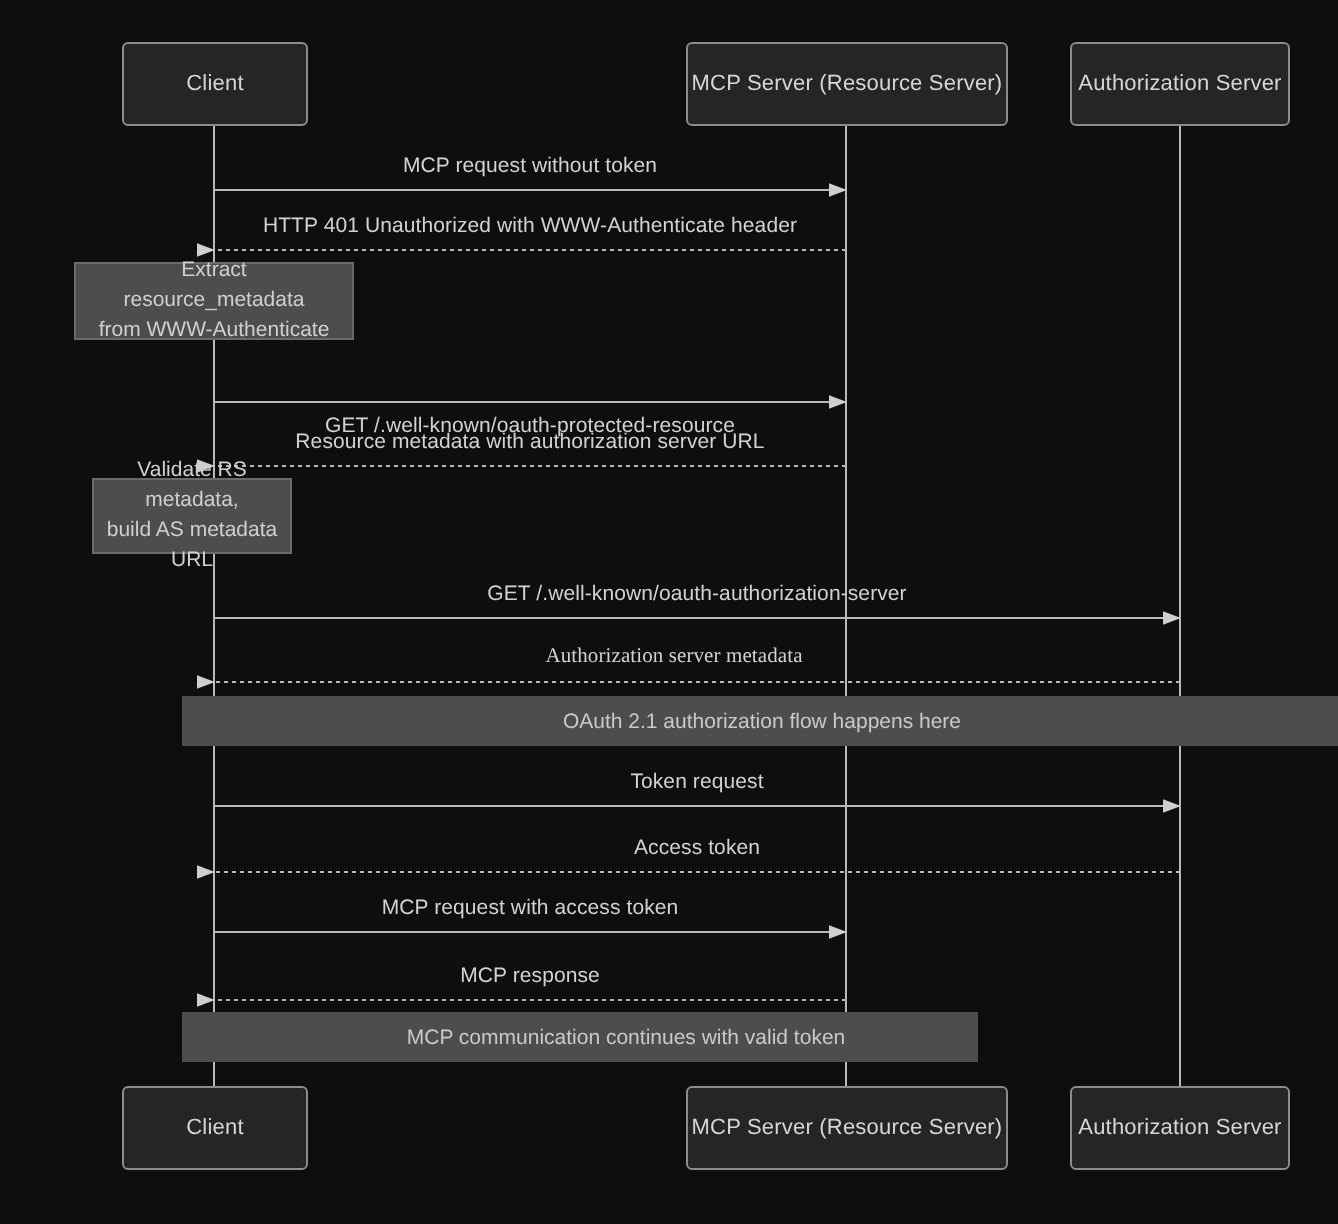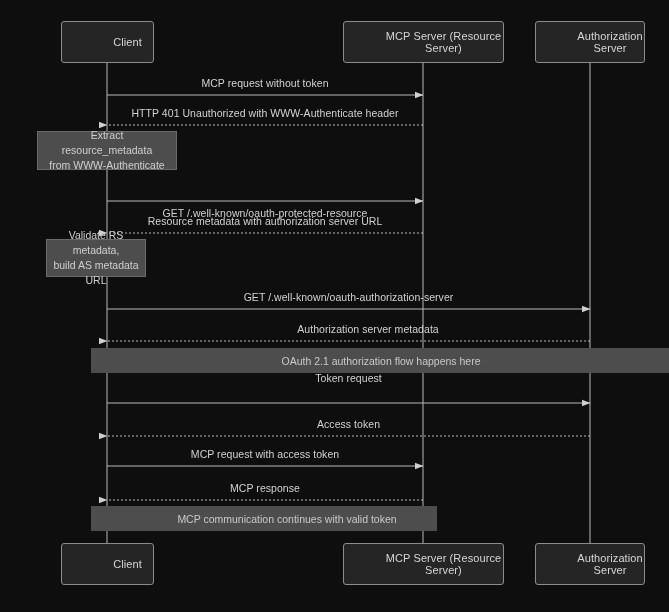--- a/index.html
+++ b/index.html
@@ -29,21 +29,20 @@
     border: 1px solid #8c8c8c;
     border-radius: 3px;
     display: flex;
     align-items: center;
     justify-content: center;
     color: #d6d6d6;
     font-size: 11px;
     letter-spacing: 0.1px;
     text-align: center;
     z-index: 3;
-    padding-left: 40px;
   }
   .note-box {
     position: absolute;
     box-sizing: border-box;
     background: #4d4d4d;
     border: 1px solid #6b6b6b;
     display: flex;
     align-items: center;
     justify-content: center;
     color: #cfcfcf;
@@ -117,30 +116,30 @@
       <div class="actor-box" style="left: 61px; top: 543px; width: 93px; height: 42px;">Client</div>
       <div class="actor-box" style="left: 343px; top: 543px; width: 161px; height: 42px;">MCP Server (Resource Server)</div>
       <div class="actor-box" style="left: 535px; top: 543px; width: 110px; height: 42px;">Authorization Server</div>
     </div>
   <div id="msg-labels">
       <div class="msg-label" style="left: 265px; top: 77px;">MCP request without token</div>
       <div class="msg-label" style="left: 265px; top: 107px;">HTTP 401 Unauthorized with WWW-Authenticate header</div>
       <div class="msg-label" style="left: 265px; top: 183px; margin-top: 24px;">GET /.well-known/oauth-protected-resource</div>
       <div class="msg-label" style="left: 265px; top: 215px;">Resource metadata with authorization server URL</div>
       <div class="msg-label" style="left: 348.5px; top: 291px;">GET /.well-known/oauth-authorization-server</div>
-      <div class="msg-label" style="left: 368px; top: 323px;">Authorization server metadata</div>
-      <div class="msg-label" style="left: 348.5px; top: 372px;">Token request</div>
+      <div class="msg-label" style="left: 337px; top: 323px; font-family: Liberation Serif, serif;">Authorization server metadata</div>
+      <div class="msg-label" style="left: 348.5px; top: 385px;">Token request</div>
       <div class="msg-label" style="left: 348.5px; top: 418px;">Access token</div>
       <div class="msg-label" style="left: 265px; top: 448px;">MCP request with access token</div>
       <div class="msg-label" style="left: 265px; top: 482px;">MCP response</div>
     </div>
   <div id="notes-layer">
       <div class="note-box" style="left: 37px; top: 131px; width: 140px; height: 39px;">Extract resource_metadata
 from WWW-Authenticate</div>
       <div class="note-box" style="left: 46px; top: 239px; width: 100px; height: 38px;">Validate RS metadata,
 build AS metadata URL</div>
     </div>
   <div id="banners-layer">
       <div class="banner" style="left: 91px; top: 348px; width: 580px; height: 25px;">OAuth 2.1 authorization flow happens here</div>
-      <div class="banner" style="left: 91px; top: 506px; width: 346px; height: 25px; padding-left: 46px;">MCP communication continues with valid token</div>
+      <div class="banner" style="left: 91px; top: 506px; width: 398px; height: 25px; padding-left: 46px;">MCP communication continues with valid token</div>
     </div>
 
 </div>
 
 </body></html>

